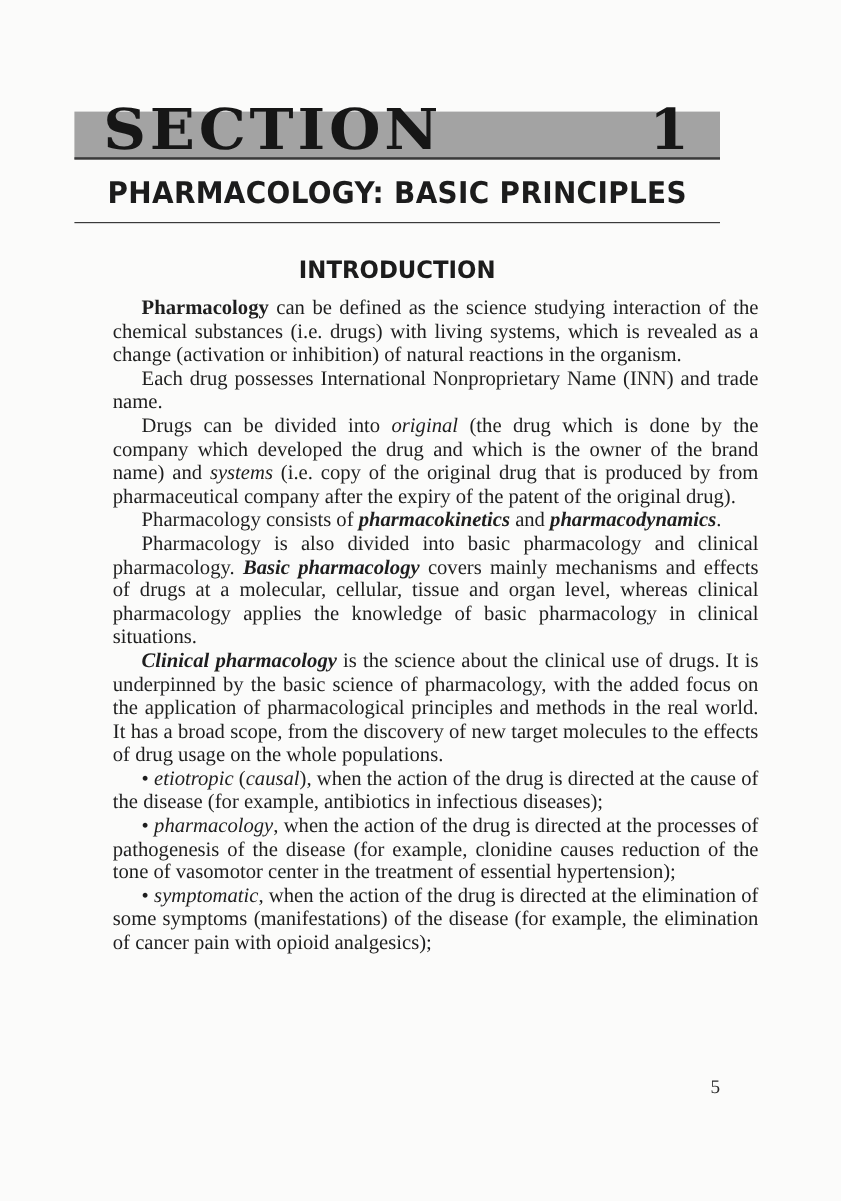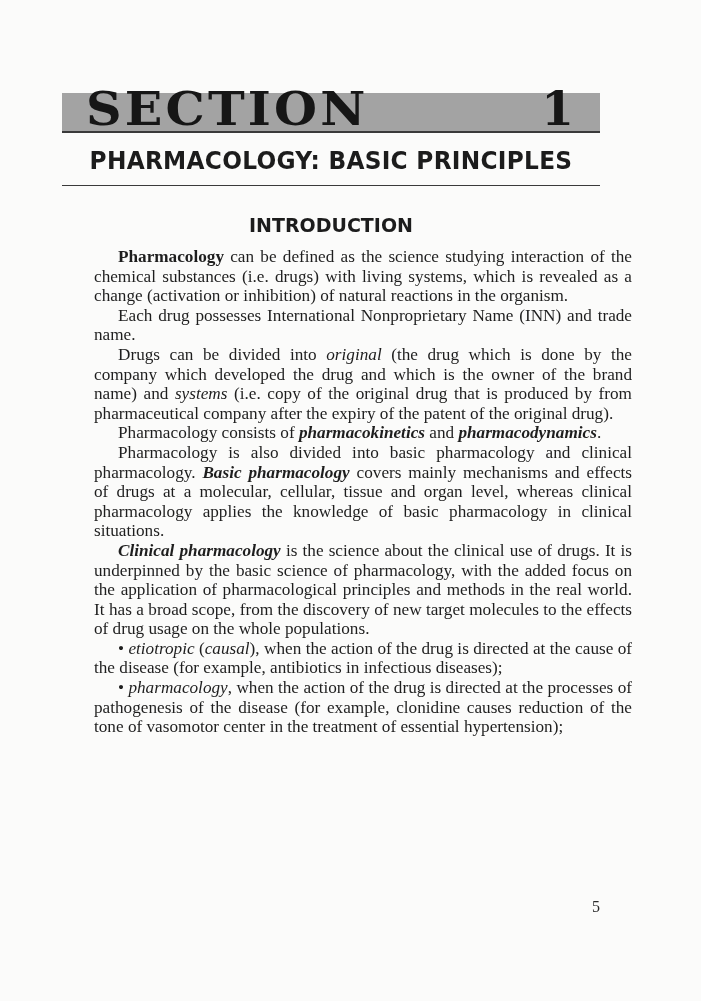--- a/index.html
+++ b/index.html
@@ -72,16 +72,17 @@
 
     <p><span>Pharmacology is also divided into basic pharmacology and clinical pharmacology. </span><b class="strong"><i class="em">Basic pharmacology</i></b><span> covers mainly mechanisms and effects of drugs at a molecular, cellular, tissue and organ level, whereas clinical pharmacology applies the knowledge of basic pharmacology in clinical situations.</span></p>
 
     <p><b class="strong"><i class="em">Clinical pharmacology</i></b><span> is the science about the clinical use of drugs. It is underpinned by the basic science of pharmacology, with the added focus on the application of pharmacological principles and methods in the real world. It has a broad scope, from the discovery of new target molecules to the effects of drug usage on the whole populations.</span></p>
 
 
     <p><span>•</span> <i class="em">etiotropic</i><span> (</span><i class="em">causal</i><span>), when the action of the drug is directed at the cause of the disease (for example, antibiotics in infectious diseases);</span></p>
 
     <p><span>•</span> <i class="em">pharmacology</i><span>, when the action of the drug is directed at the processes of pathogenesis of the disease (for example, clonidine causes reduction of the tone of vasomotor center in the treatment of essential hypertension);</span></p>
 
+    <p><span>•</span> <i class="em">symptomatic</i><span>, when the action of the drug is directed at the elimination of some symptoms (manifestations) of the disease (for example, the elimi­nation of cancer pain with opioid analgesics);</span></p>
   </div>
 
   <div class="page-number">5</div>
 </div>
 
 </body></html>

